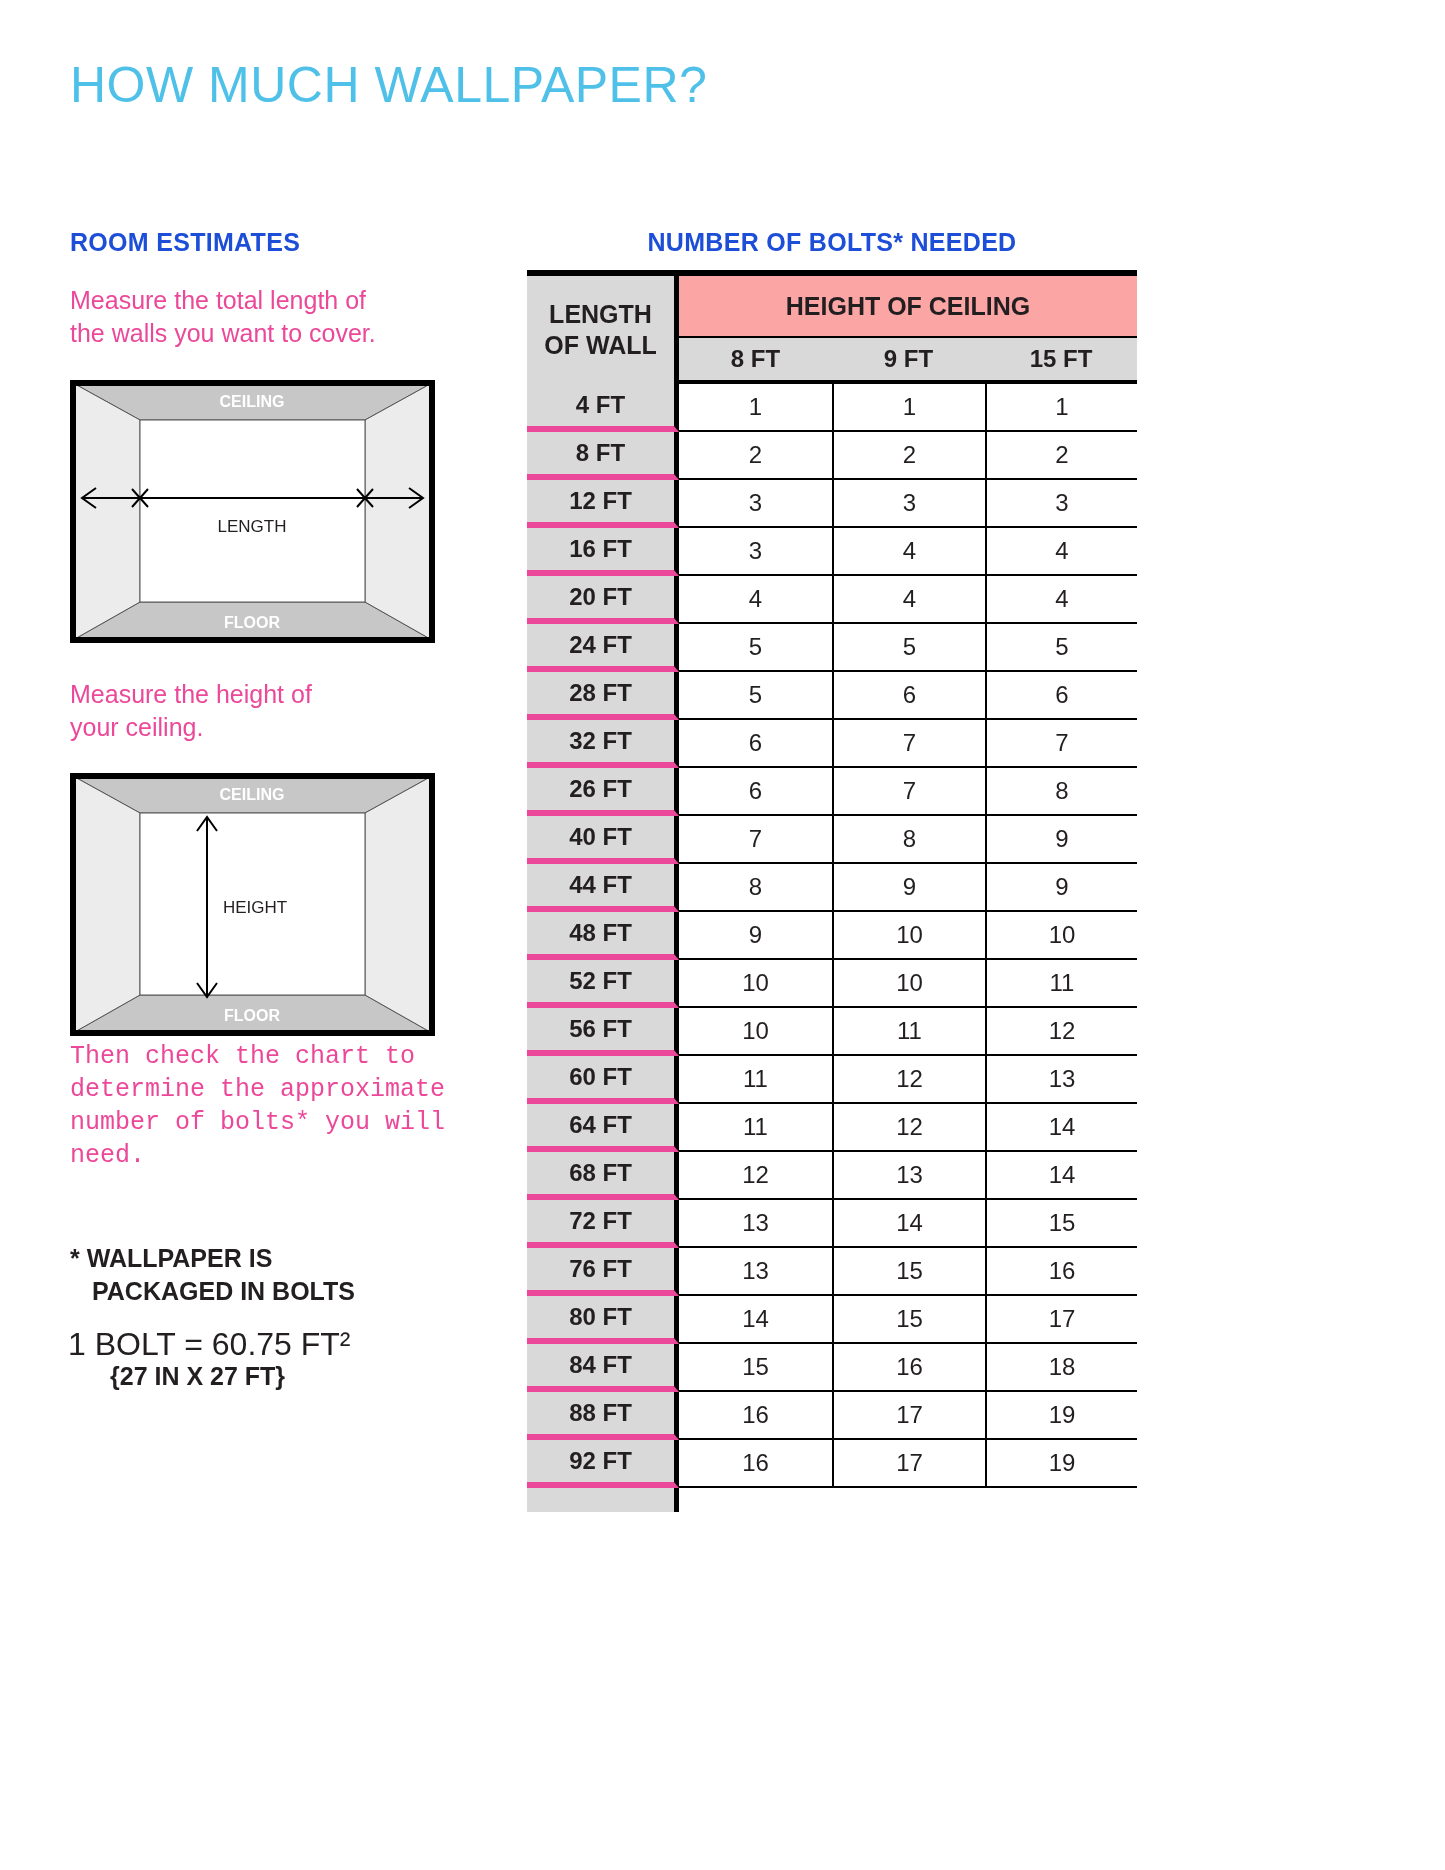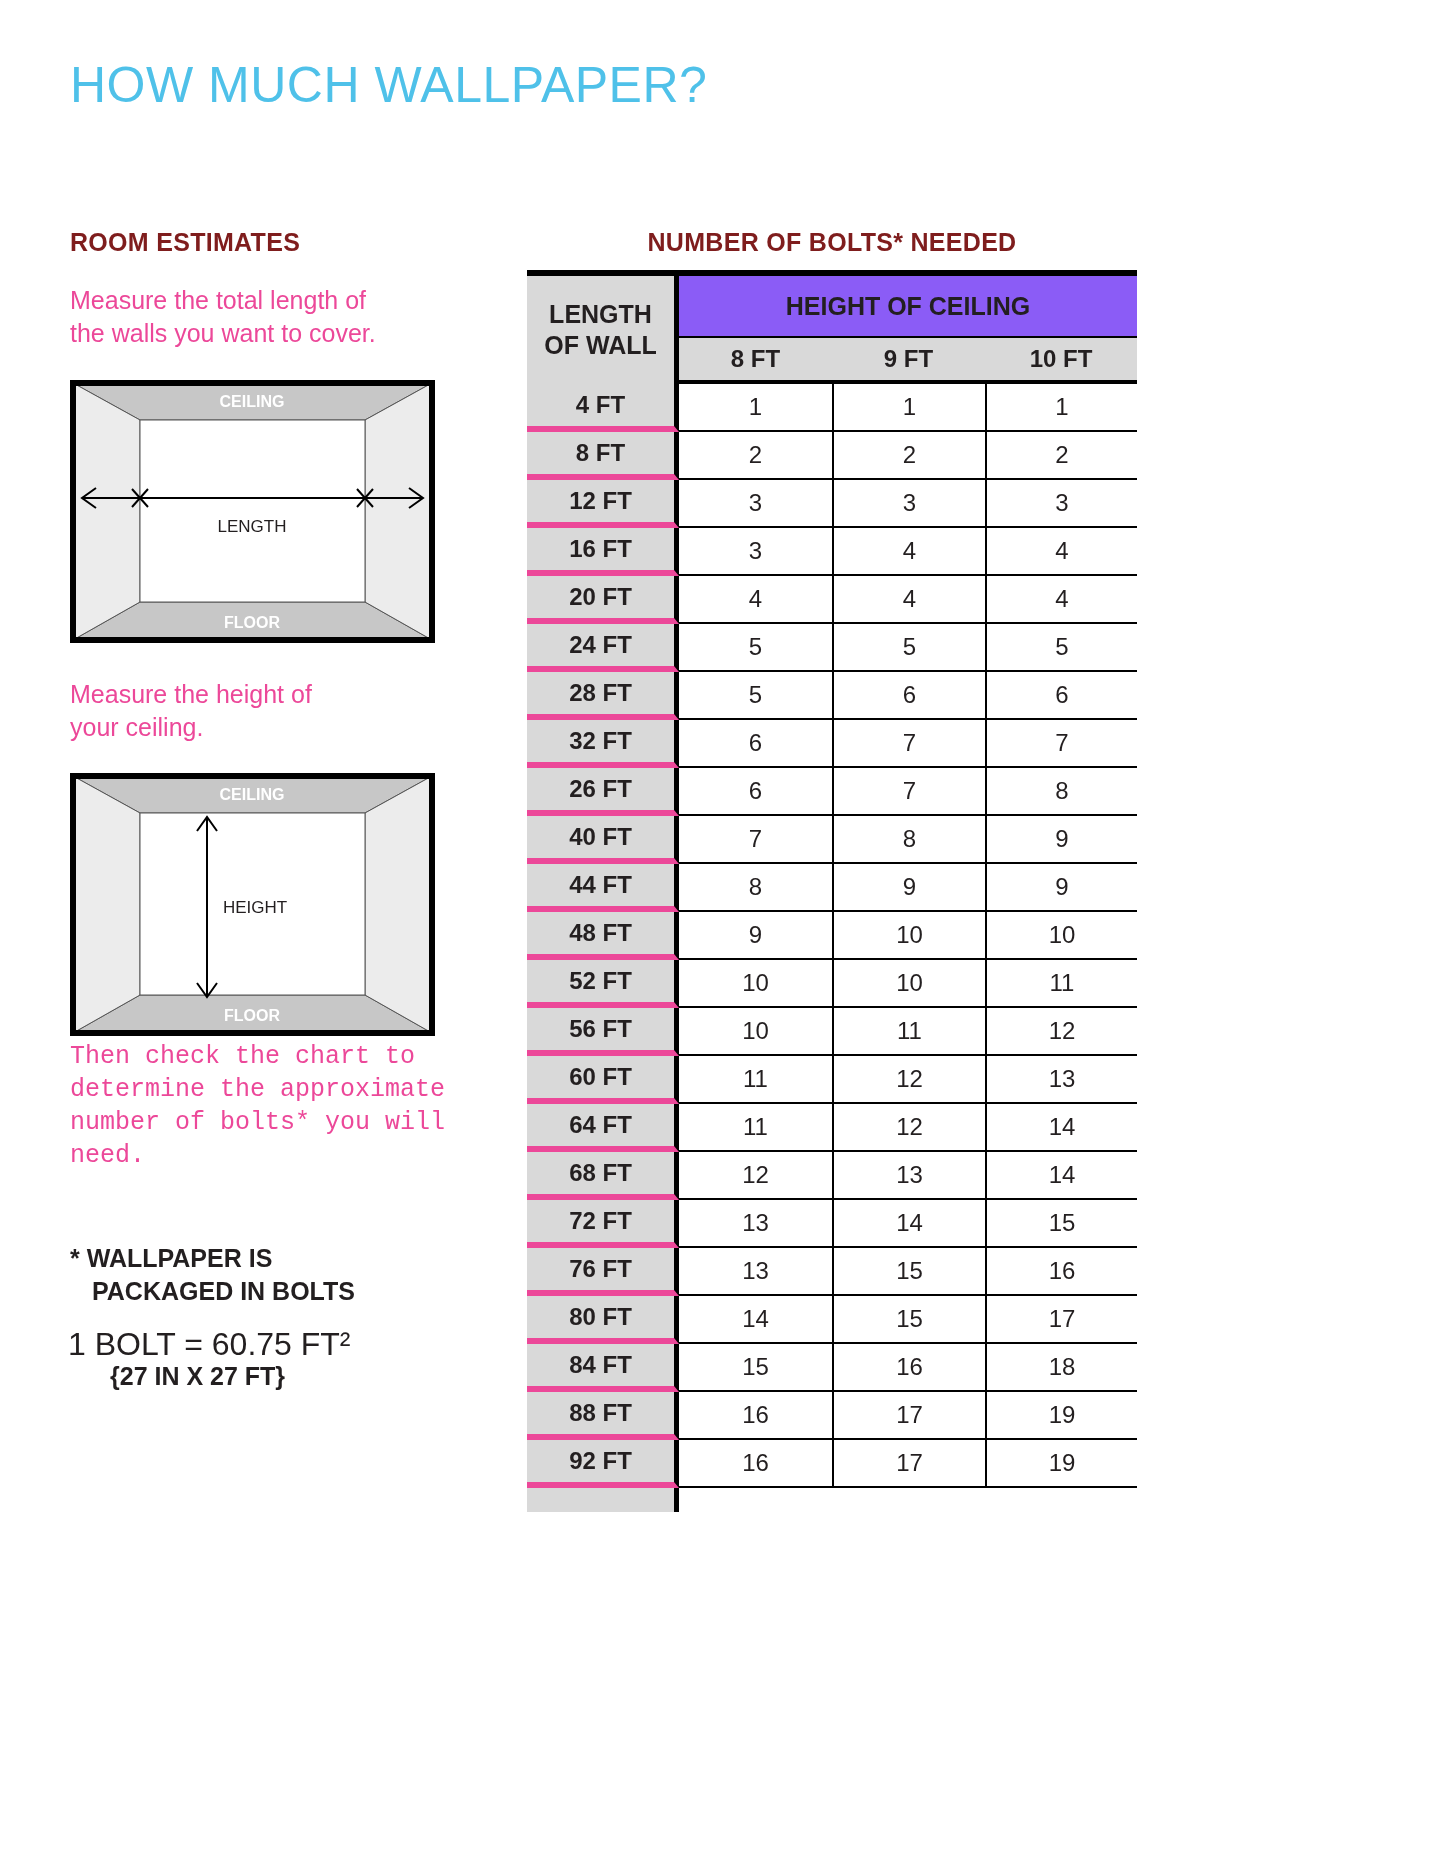--- a/index.html
+++ b/index.html
@@ -13,21 +13,21 @@
   .abs { position: absolute; }
 
   .page-title {
     left: 70px; top: 56px;
     font-size: 50px; font-weight: normal;
     letter-spacing: 0.5px;
     color: #4fc1e9;
   }
   .section-heading {
     font-size: 25px; font-weight: bold;
-    color: #7f1d1d; letter-spacing: 0.3px;
+    color: #1d4ed8; letter-spacing: 0.3px;
   }
   .room-heading { left: 70px; top: 228px; }
   .table-heading { left: 527px; top: 228px; width: 610px; text-align: center; }
 
   .body-text {
     left: 70px; width: 400px;
     font-size: 25px; line-height: 33px;
     white-space: pre-line;
     color: #ec4899;
   }
@@ -53,21 +53,21 @@
   }
   th.len-head {
     background: #d9d9d9;
     border-top: 6px solid #000;
     border-right: 5px solid #000;
     font-size: 25px; font-weight: bold;
     white-space: pre-line; line-height: 31px;
     vertical-align: middle;
   }
   th.group-head {
-    background: #8b5cf6;
+    background: #fca5a5;
     border-top: 6px solid #000;
     border-bottom: 2px solid #000;
     font-size: 25px; font-weight: bold;
     height: 68px; vertical-align: middle;
   }
   th.sub-head {
     background: #d9d9d9;
     border-bottom: 4px solid #000;
     font-size: 24px; font-weight: bold;
     height: 46px; vertical-align: middle;
@@ -165,21 +165,21 @@
     </colgroup>
     <thead>
       <tr>
         <th class="len-head" rowspan="2">LENGTH
 OF WALL</th>
         <th class="group-head" colspan="3">HEIGHT OF CEILING</th>
       </tr>
       <tr>
         <th class="sub-head">8 FT</th>
         <th class="sub-head">9 FT</th>
-        <th class="sub-head">10 FT</th>
+        <th class="sub-head">15 FT</th>
       </tr>
     </thead>
     <tbody>
         <tr>
           <th class="len-cell">4 FT</th>
           <td class="num-cell">1</td>
           <td class="num-cell">1</td>
           <td class="num-cell">1</td>
         </tr>
         <tr>

